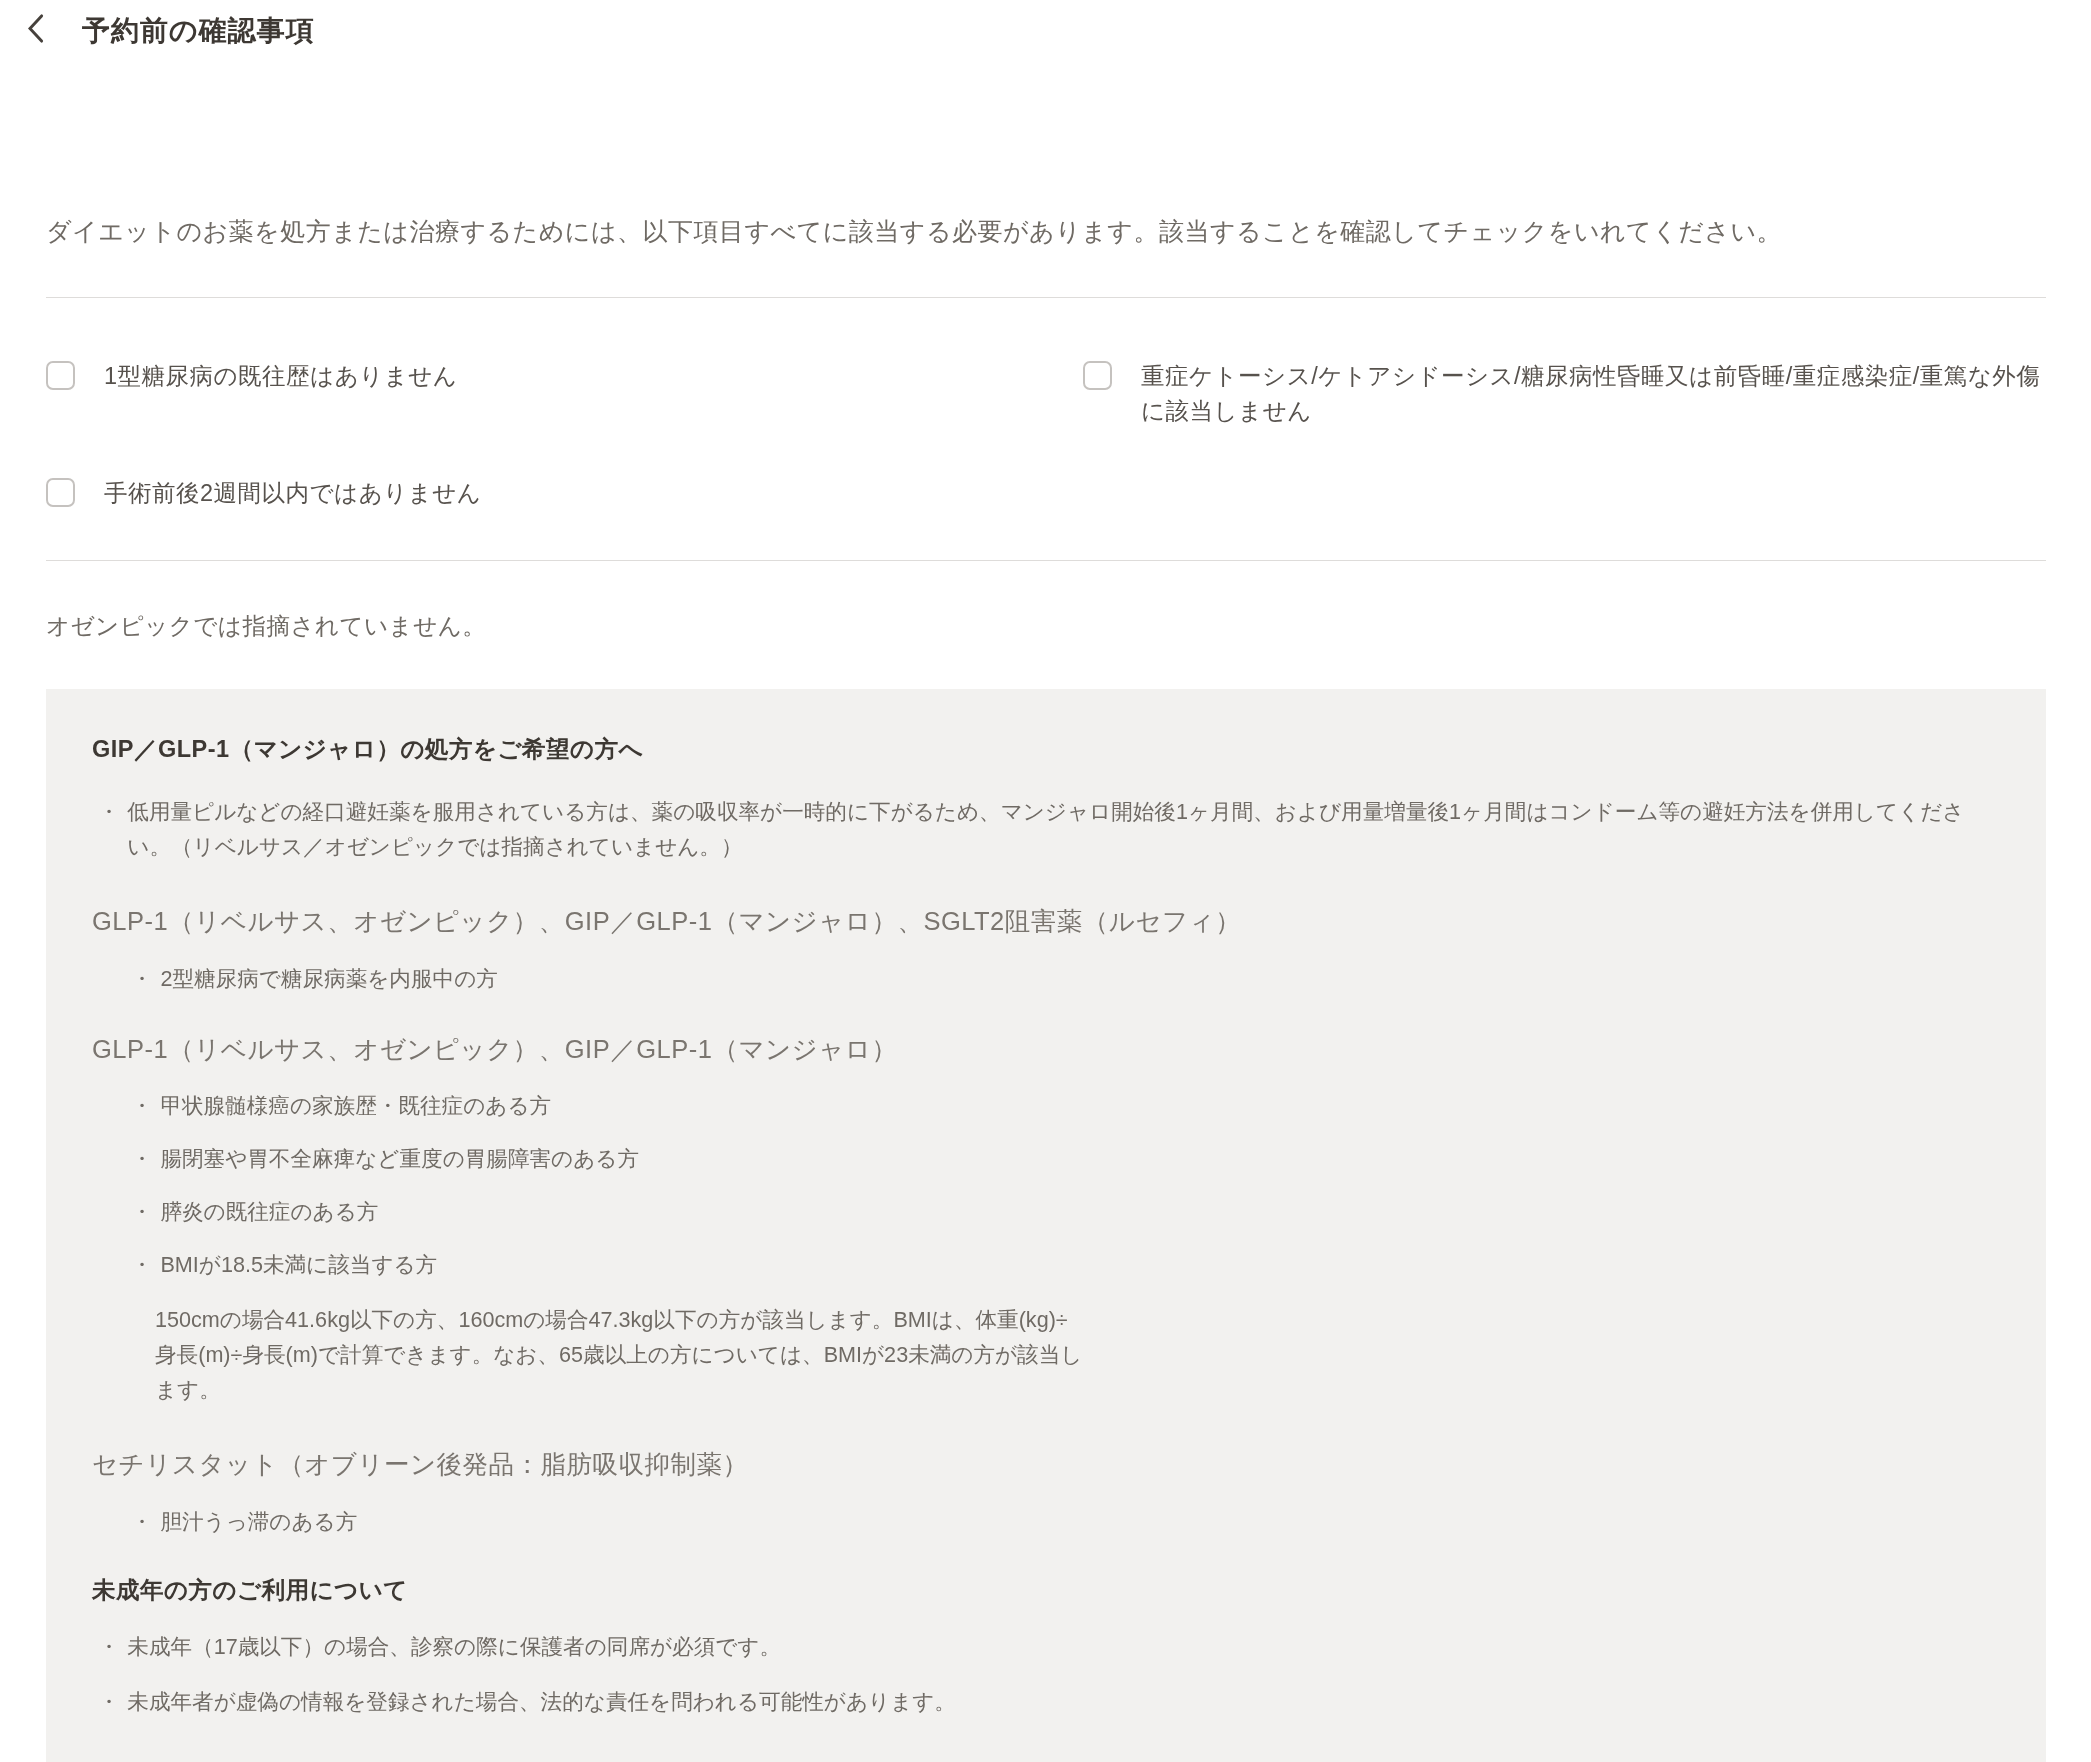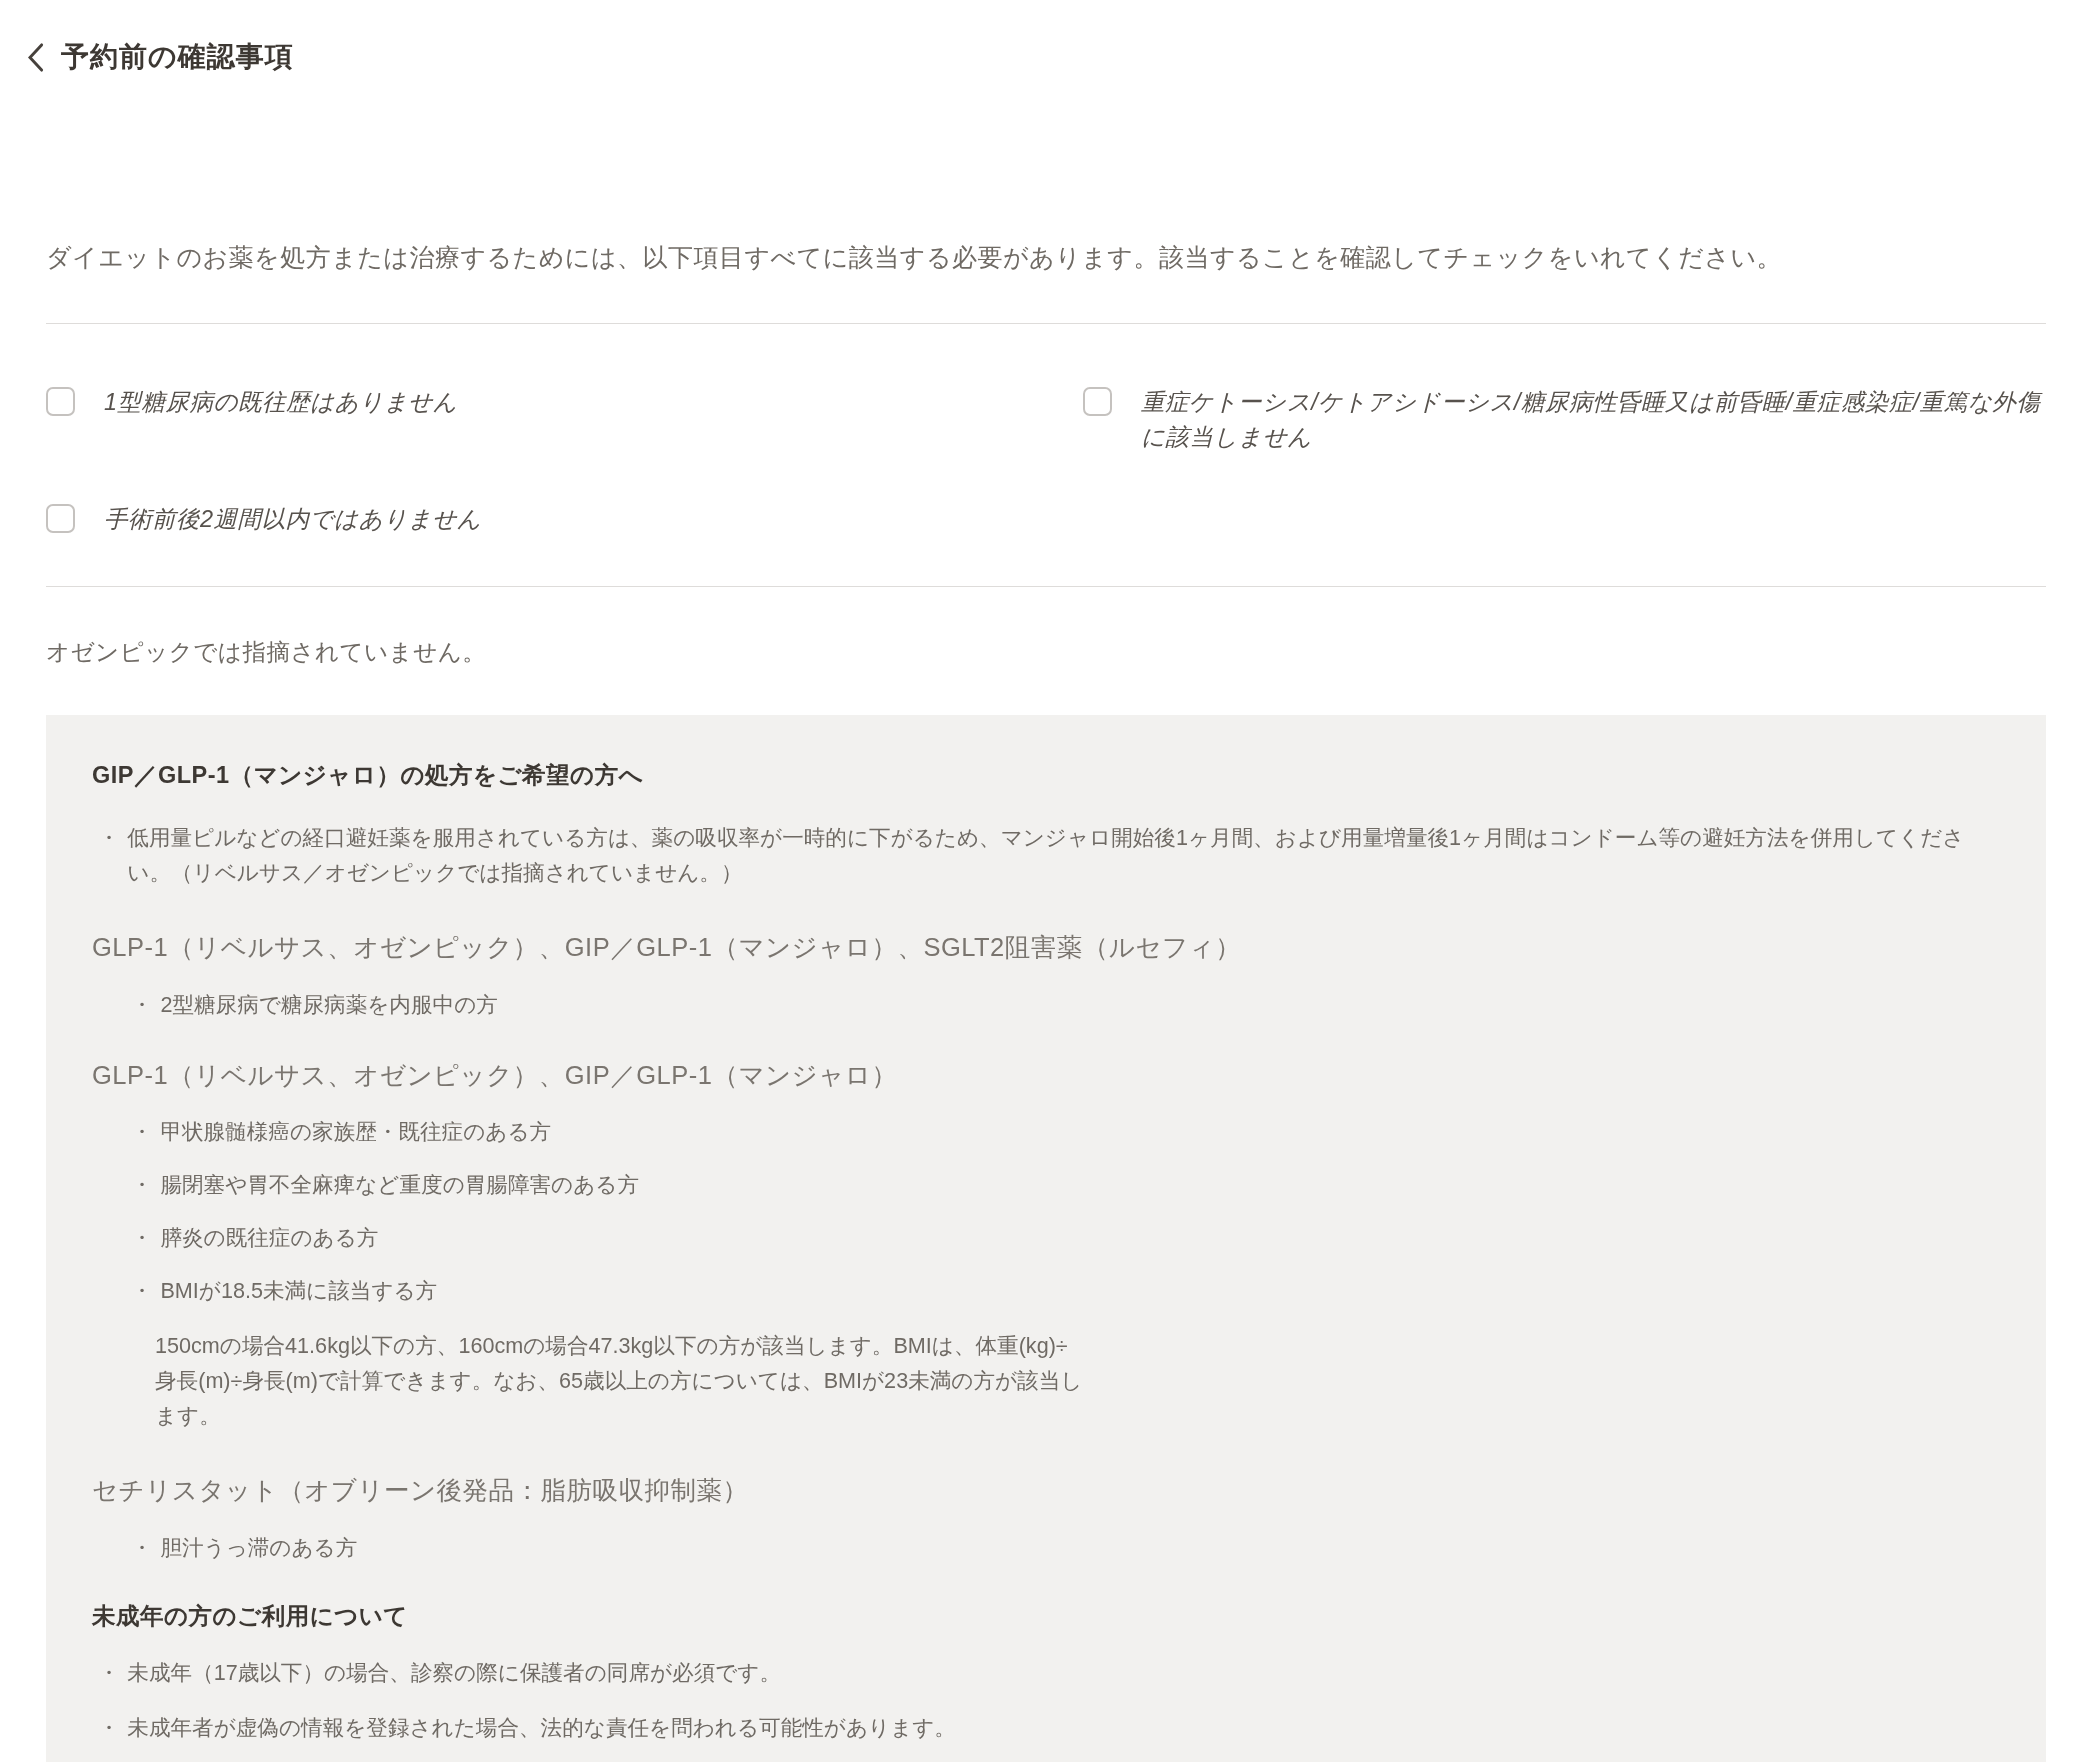--- a/index.html
+++ b/index.html
@@ -9,24 +9,24 @@
     height: 1762px;
     font-family: "Liberation Sans", "DejaVu Sans", sans-serif;
     color: #6f6a64;
     overflow: hidden;
   }
   .page { padding: 0 46px; }
 
   
   .header {
     display: flex;
-    align-items: flex-end;
-    padding-top: 38px;
+    align-items: flex-start;
+    padding-top: 12px;
     margin-left: -28px;
-    gap: 8px;
+    gap: 29px;
   }
   .back-btn {
     width: 35px; height: 35px;
     display: flex; align-items: center; justify-content: center;
     background: none; border: none; cursor: pointer;
     color: #46413c;
   }
   .page-title {
     font-size: 28px;
     font-weight: bold;
@@ -49,21 +49,20 @@
     margin-top: 49px;
   }
 
   
   .checklist {
     margin-top: 61px;
     display: grid;
     grid-template-columns: 1fr 1fr;
     column-gap: 74px;
     row-gap: 47px;
-    font-style: italic;
   }
   .check-item {
     display: flex;
     align-items: flex-start;
     gap: 29px;
     cursor: pointer;
   }
   .checkbox {
     flex: 0 0 auto;
     width: 29px; height: 29px;

